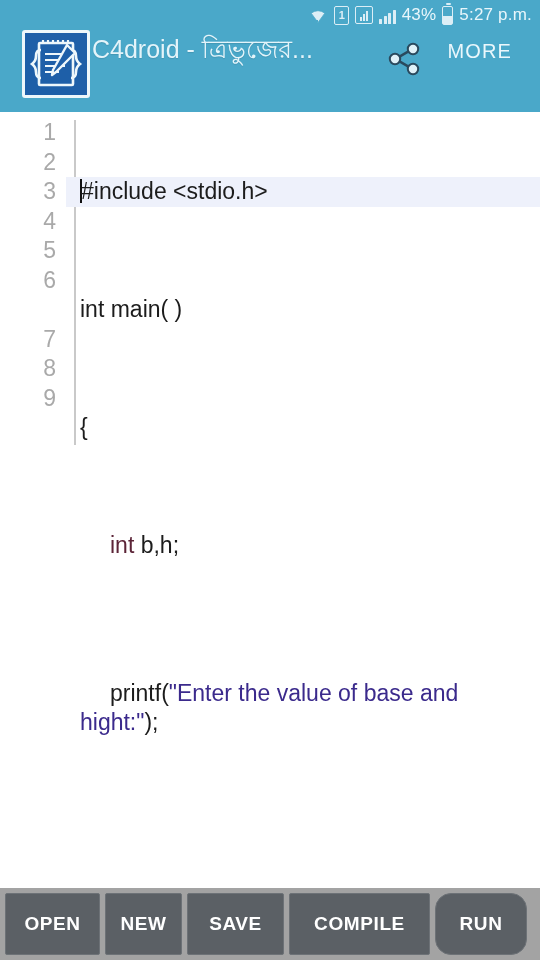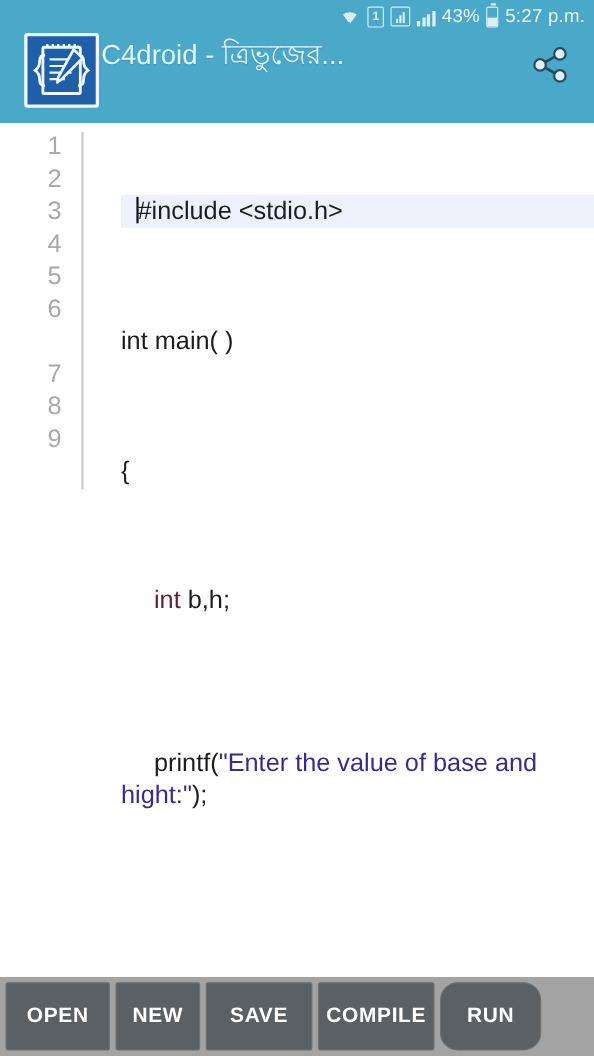--- a/index.html
+++ b/index.html
@@ -144,21 +144,21 @@
   }
   .codelines {
     flex:1 1 auto;
     padding-left:14px;
     font-size:23px;
     line-height:29.5px;
     color:#1c1c1c;
     white-space:pre-wrap;
     position:relative;
   }
-  .codelines .ln { min-height:29.5px;margin-left:30px; }
+  .codelines .ln { min-height:29.5px; }
   .hl-line {
     background:#eef1fb;
     margin-left:-14px;
     padding-left:14px;
   }
   .kw   { color:#5c2437; }
   .str  { color:#3b2a8c; }
   .pre  { color:#1c1c1c; }
   .caret {
     display:inline-block;
@@ -239,20 +239,21 @@
     </div>
     <div class="app-title">C4droid - ত্রিভুজের...</div>
     <div class="share-btn">
       <svg width="40" height="40" viewBox="0 0 40 40">
         <circle cx="29" cy="10" r="5.2" fill="#dff1f8" stroke="#2a4a5e" stroke-width="2"></circle>
         <circle cx="11" cy="20" r="5.2" fill="#dff1f8" stroke="#2a4a5e" stroke-width="2"></circle>
         <circle cx="29" cy="30" r="5.2" fill="#dff1f8" stroke="#2a4a5e" stroke-width="2"></circle>
         <path d="M15.5 17.6 L24.5 12.4 M15.5 22.4 L24.5 27.6" stroke="#2a4a5e" stroke-width="2.4"></path>
       </svg>
     </div>
+    <div class="more-btn">MORE</div>
   </div>
 
   <div class="editor">
     <div class="code-wrap">
       <div class="gutter">
         <div>1</div>
         <div>2</div>
         <div>3</div>
         <div>4</div>
         <div>5</div>
@@ -286,17 +287,17 @@
 
         
       </div>
     </div>
   </div>
 
   <div class="bottombar">
     <div class="tb-btn" style="width:95px;">OPEN</div>
     <div class="tb-btn" style="width:77px;">NEW</div>
     <div class="tb-btn" style="width:97px;">SAVE</div>
-    <div class="tb-btn" style="width:106px;">COMPILE</div>
+    <div class="tb-btn" style="width:141px;">COMPILE</div>
     <div class="tb-btn" style="width:92px;border-radius:16px;">RUN</div>
   </div>
 
 </div>
 
 </body></html>

